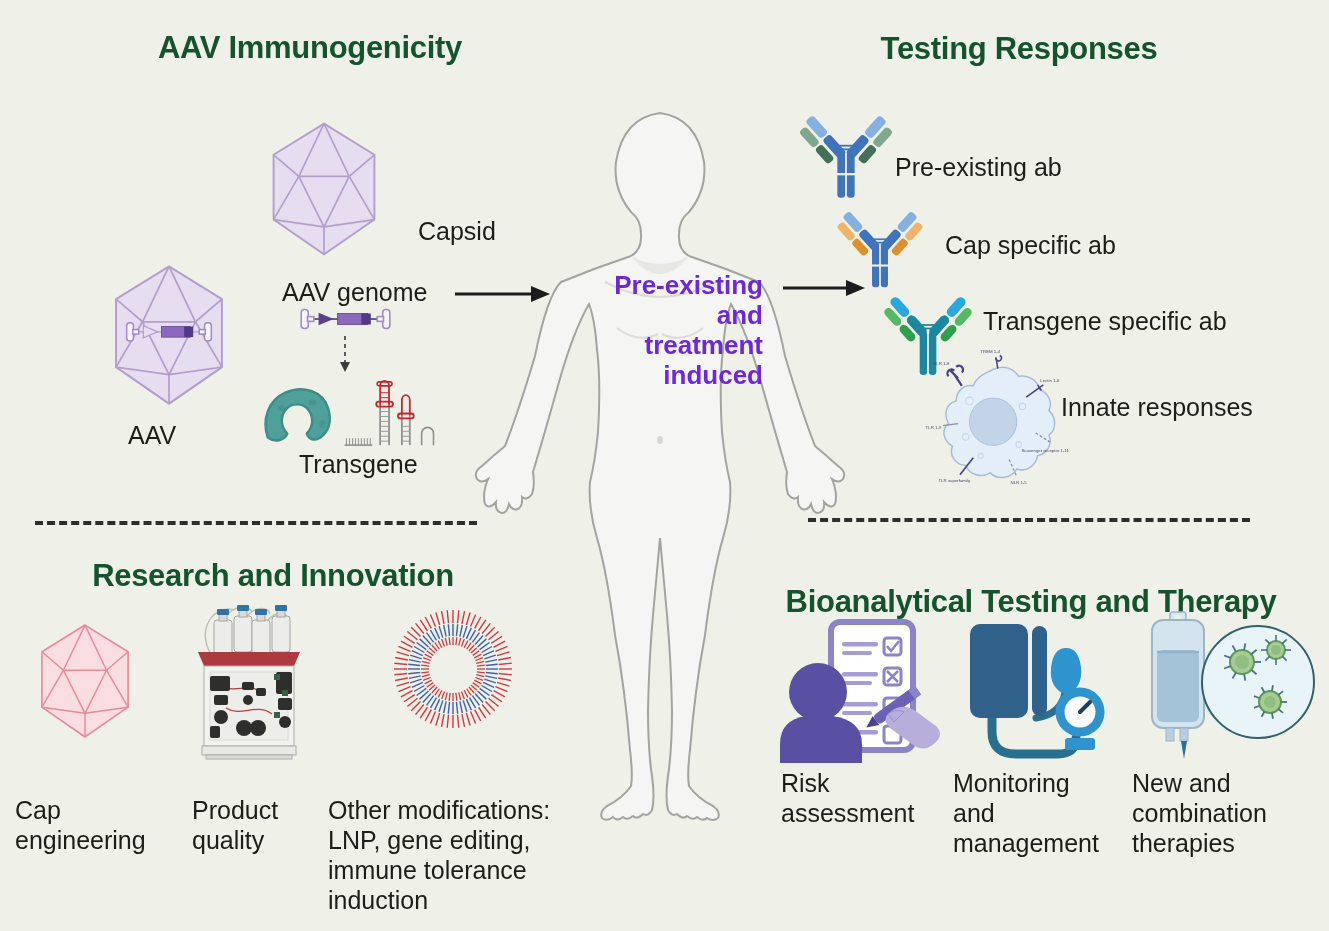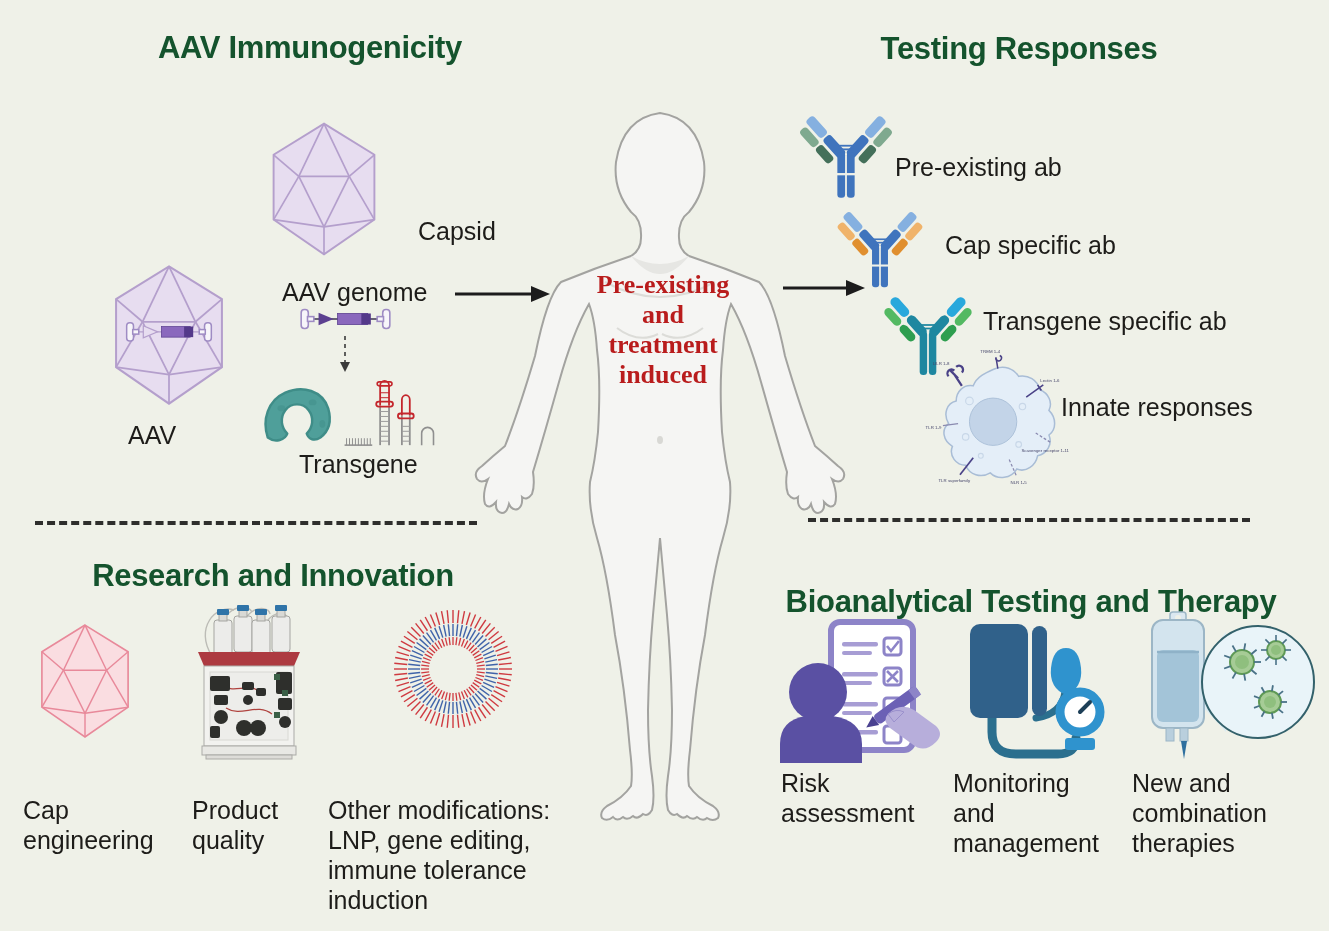--- a/index.html
+++ b/index.html
@@ -2,21 +2,21 @@
 <html><head>
 <meta charset="utf-8">
 <style>
   html,body{margin:0;padding:0;background:#eff1e8;}
   .stage{position:relative;width:1329px;height:931px;background:#eff1e8;overflow:hidden;
          font-family:"Liberation Sans",sans-serif;color:#1d1c19;}
   .abs{position:absolute;}
   .title{font-weight:700;font-size:31px;color:#14532d;text-align:center;letter-spacing:-0.3px;}
   .lbl{font-size:25px;line-height:30px;color:#1d1c19;}
   .lbl.c{text-align:left;}
-  .center-text{font-weight:700;font-size:26px;line-height:30px;color:#b91c1c;text-align:center;font-family:Liberation Serif, serif;}
+  .center-text{font-weight:700;font-size:26px;line-height:30px;color:#6d28d9;text-align:right;}
   .divider{border-top:4px dashed #2e2e2c;height:0;}
   svg{display:block;overflow:visible;}
   
   .ico-purple polygon{fill:#e7ddf0;stroke:#b49fcc;stroke-width:1.6;}
   .ico-purple line{stroke:#b49fcc;stroke-width:1.4;}
   .ico-pink polygon{fill:#fadde1;stroke:#e8899a;stroke-width:1.6;}
   .ico-pink line{stroke:#e8899a;stroke-width:1.4;}
   
   .itr{fill:#f7f5fa;stroke:#9f8cc4;stroke-width:2;}
   .gnline{stroke:#3c3550;stroke-width:1.6;}
@@ -548,21 +548,21 @@
       <line x1="80.63355392154773" y1="49.24838721855224" x2="85.17807189539698" y2="42.66451629140299" stroke="#cf3a40" stroke-width="1.3"></line>
       <line x1="82.91494379777909" y1="51.03574204389358" x2="88.21992506370545" y2="45.047656058524765" stroke="#cf3a40" stroke-width="1.3"></line>
       <line x1="84.96425795610642" y1="53.08505620222091" x2="90.95234394147522" y2="47.78007493629454" stroke="#cf3a40" stroke-width="1.3"></line>
       <line x1="86.75161278144776" y1="55.366446078452256" x2="93.335483708597" y2="50.82192810460301" stroke="#cf3a40" stroke-width="1.3"></line>
       <line x1="88.25094461567704" y1="57.846643870949556" x2="95.33459282090271" y2="54.12885849459941" stroke="#cf3a40" stroke-width="1.3"></line>
       <line x1="89.44038982444995" y1="60.48948271097914" x2="96.92051976593328" y2="57.65264361463885" stroke="#cf3a40" stroke-width="1.3"></line>
       <line x1="90.30260361822525" y1="63.25642405709861" x2="98.07013815763366" y2="61.34189874279815" stroke="#cf3a40" stroke-width="1.3"></line>
       <line x1="90.8250129783533" y1="66.10711967387223" x2="98.76668397113772" y2="65.14282623182964" stroke="#cf3a40" stroke-width="1.3"></line>
     </svg>
 
-  <div class="abs lbl c" style="left:23px;top:795px;width:140px;">Cap engineering</div>
+  <div class="abs lbl c" style="left:15px;top:795px;width:140px;">Cap engineering</div>
   <div class="abs lbl c" style="left:192px;top:795px;width:114px;">Product quality</div>
   <div class="abs lbl c" style="left:328px;top:795px;width:244px;">Other modifications: LNP, gene editing, immune tolerance induction</div>
 
   <div class="abs title" style="left:771px;top:553px;width:520px;margin-top:31px;">Bioanalytical Testing and Therapy</div>
 
   <svg class="abs" style="left:776px;top:618px;" width="168" height="145" viewBox="0 0 168 145">
     <rect x="55" y="4" width="82" height="128" rx="9" fill="#ffffff" stroke="#8d84c8" stroke-width="6"></rect>
     <g fill="#a79dd4">
       <rect x="66" y="24" width="36" height="4.5" rx="2"></rect>
         <rect x="66" y="33" width="30" height="4" rx="2"></rect>

